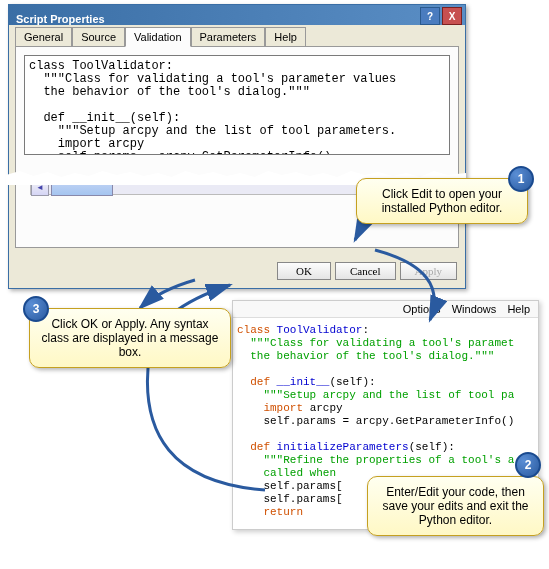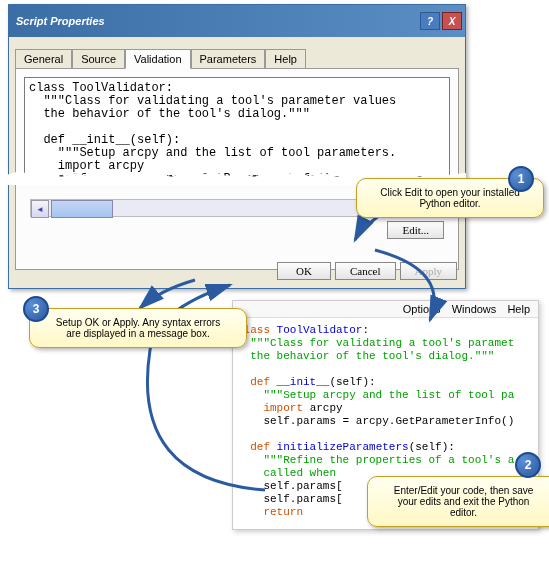--- a/index.html
+++ b/index.html
@@ -16,48 +16,47 @@
   left: 8px;
   top: 4px;
   width: 456px;
   height: 283px;
   border: 1px solid #3a6ea5;
   background: #ece9d8;
   box-shadow: 2px 2px 4px rgba(0,0,0,0.3);
 }
 .titlebar {
   background: linear-gradient(to right, #3a6ea5, #5a8ec5);
-  height: 32px;
-  display: flex;
-  align-items: center;
+  height: 20px;
+  display: flex;
+  align-items: flex-end;
   justify-content: space-between;
   padding: 0 3px;
   color: #fff;
   font-weight: bold;
   font-size: 11px;
-  font-style: italic;
 }
 .title { padding-left: 4px; }
 .titlebtns { display: flex; gap: 2px; }
 .titlebtn {
   width: 18px;
   height: 16px;
   background: #c75050;
   border: 1px solid #7a2020;
   color: #fff;
   display: flex;
   align-items: center;
   justify-content: center;
   font-size: 10px;
   font-family: Arial;
 }
 .titlebtn.help { background: #4a7cbf; border-color: #2a5a8f; }
 .tabs {
   display: flex;
-  padding: 12px 6px 0 6px;
+  padding: 2px 6px 0 6px;
   gap: 0;
 }
 .tab {
   padding: 3px 8px;
   border: 1px solid #999;
   border-bottom: none;
   background: #ece9d8;
   font-size: 11px;
   position: relative;
 }
@@ -131,22 +130,22 @@
   right: 8px;
   display: flex;
   gap: 4px;
   padding-left: 40px;
 }
 .callout {
   position: absolute;
   background: linear-gradient(#fffff0, #fff8c5);
   border: 1px solid #c5a020;
   border-radius: 10px;
-  padding: 8px 18px;
-  font-size: 10px;
+  padding: 8px 10px;
+  font-size: 12px;
   text-align: center;
   box-shadow: 2px 2px 4px rgba(0,0,0,0.3);
   z-index: 10;
 }
 .callout1 { left: 356px; top: 178px; width: 150px; }
 .callout2 { left: 367px; top: 464px; width: 155px; margin-top: 12px; }
 .callout3 { left: 29px; top: 308px; width: 180px; }
 .number-badge {
   position: absolute;
   width: 22px;
@@ -283,21 +282,21 @@
   <span>Click Edit to open your installed Python editor.</span>
 </div>
 <div class="number-badge badge1">1</div>
 
 <div class="callout callout2">
   <span>Enter/Edit your code, then save your edits and exit the Python editor.</span>
 </div>
 <div class="number-badge badge2">2</div>
 
 <div class="callout callout3">
-  <span>Setup OK or Apply.  Any syntax errors are displayed in a message box.</span>
+  <span>Click OK or Apply.  Any syntax class are displayed in a message box.</span>
 </div>
 <div class="number-badge badge3">3</div>
 
 <svg class="arrow-svg" style="left:0;top:0;width:549px;height:569px">
   <defs>
     <marker id="ah" markerWidth="10" markerHeight="10" refX="8" refY="3" orient="auto">
       <path d="M0,0 L9,3 L0,6 Z" fill="#2a5a9f"></path>
     </marker>
   </defs>
 

